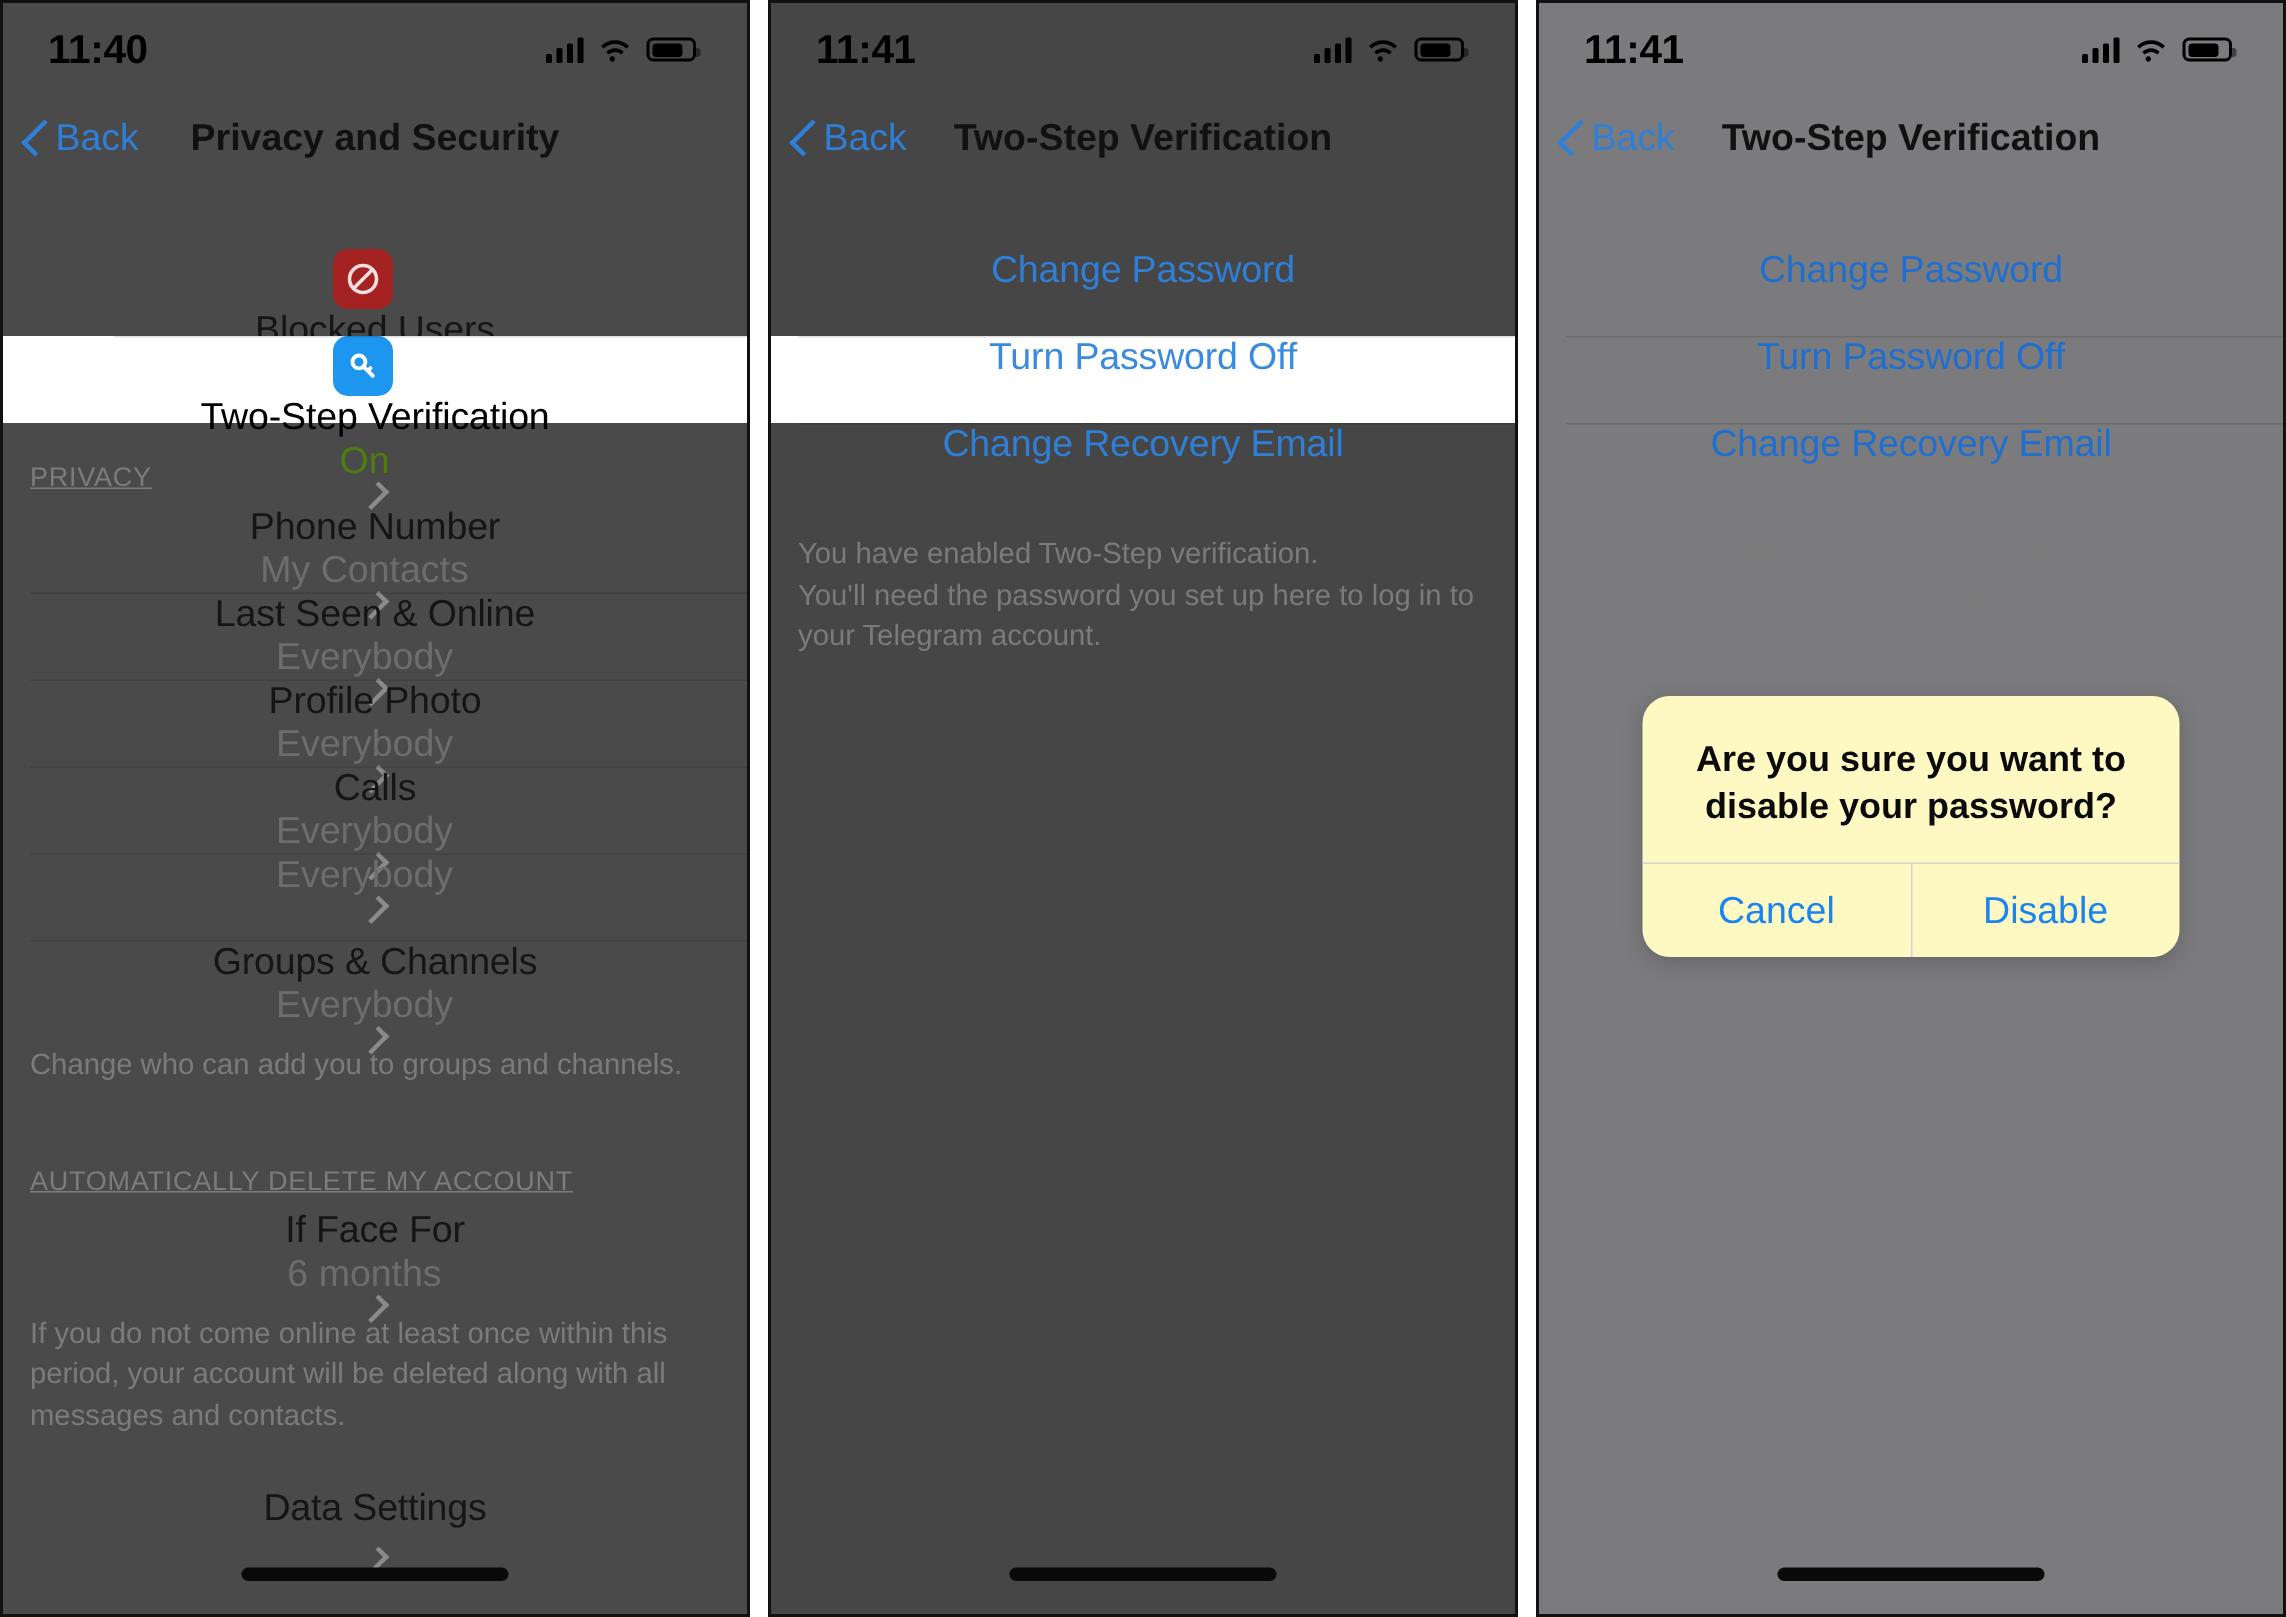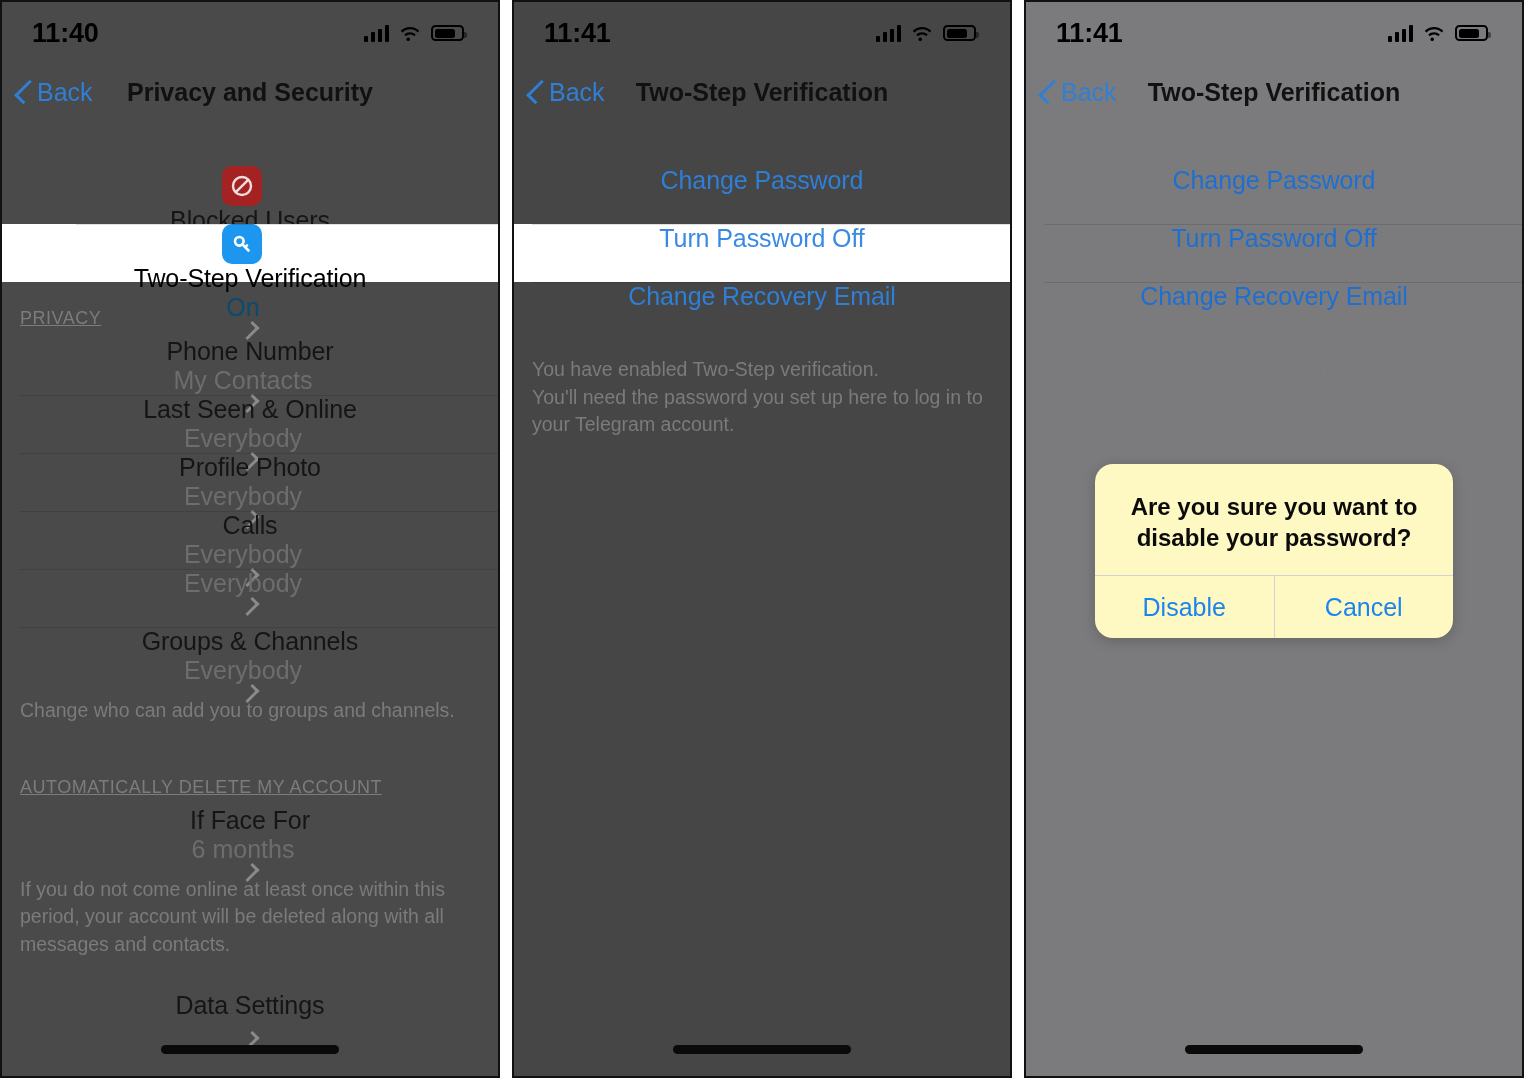--- a/index.html
+++ b/index.html
@@ -164,21 +164,21 @@
     transform: rotate(45deg);
     flex: 0 0 auto;
   }
 
   
   .row.highlight {
     background: #ffffff;
     z-index: 6;
   }
   .row.highlight .row-label { color: #000; }
-  .row.highlight .row-value { color: #0c4a6e; }
+  .row.highlight .row-value { color: #4d7c0f; }
   .row.highlight.link .row-label { color: #3b8ae2; }
 
   
   .row.link .row-label { color: #2f7fd6; }
   .phone.dim-3 .row.link .row-label { color: #1f6fd0; }
 
   
   .sect-header {
     padding: 26px 18px 8px 18px;
     font-size: 18px;
@@ -465,22 +465,22 @@
       </div>
 
       <div class="sect-footer" style="white-space:pre-line;padding-top:16px;">You have enabled Two-Step verification.
 You'll need the password you set up here to log in to your Telegram account.</div>
 
       <div class="alert">
         <div class="alert-body">
           <div class="alert-title">Are you sure you want to disable your password?</div>
         </div>
         <div class="alert-actions">
+          <button class="alert-btn">Cancel</button>
           <button class="alert-btn">Disable</button>
-          <button class="alert-btn">Cancel</button>
         </div>
       </div>
 
       <div class="home-ind"></div>
     </div>
   </div>
 
 </div>
 
 </body></html>

